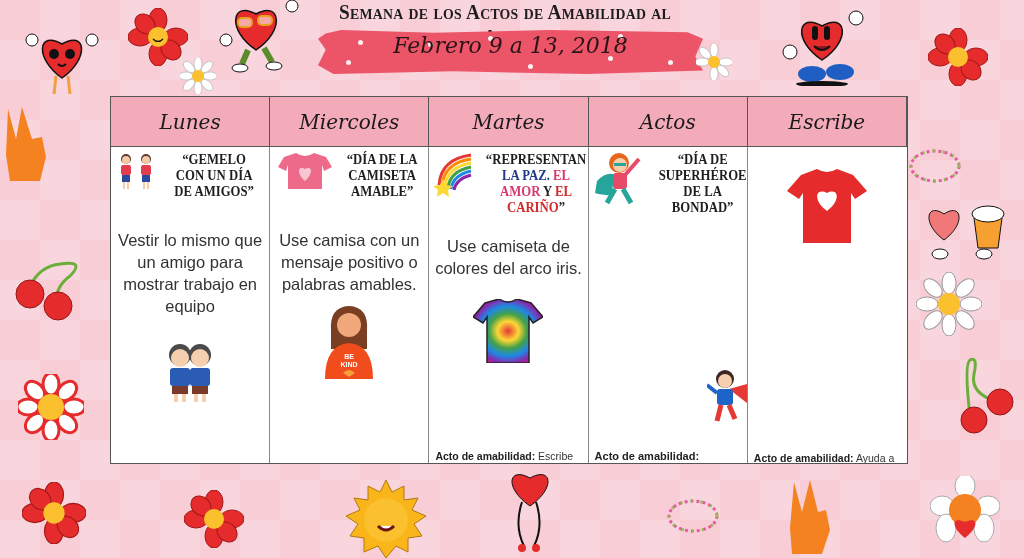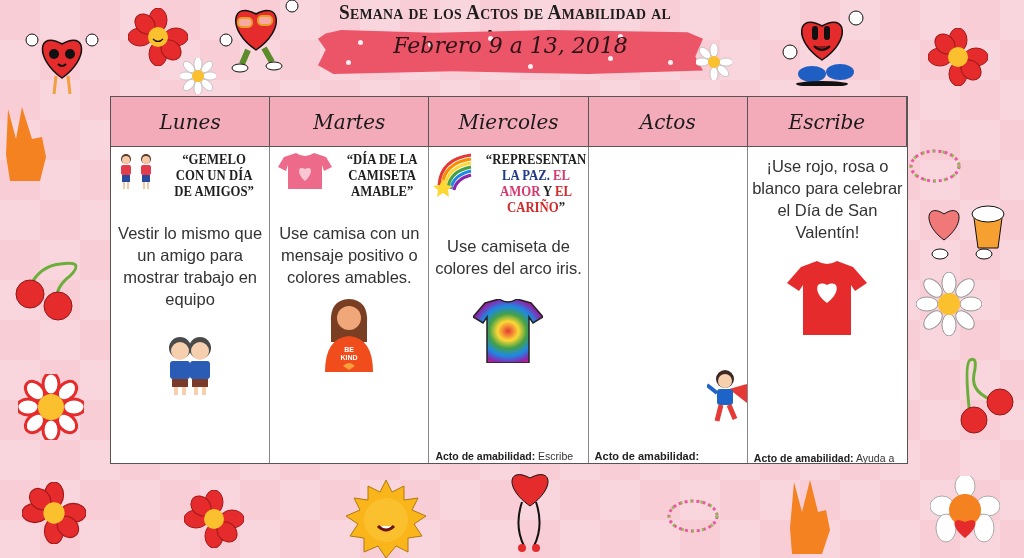--- a/index.html
+++ b/index.html
@@ -48,21 +48,21 @@
   }
   .day-cell.last { border-right: none; }
   .theme {
     font-family: "Liberation Serif", serif; font-weight: bold; text-transform: uppercase;
     font-size: 15px; line-height: 16px; color: #1e1e1e; text-align: center;
     transform: scaleX(0.85);
   }
   .theme-wrap { display: flex; align-items: flex-start; gap: 4px; min-height: 60px; }
   .theme-icon { flex: 0 0 auto; }
   .desc {
-    font-size: 16.5px; line-height: 22px; color: #333; text-align: center; margin-top: 11px;
+    font-size: 16.5px; line-height: 22px; color: #333; text-align: center; margin-top: 18px;
   }
   .pic { display: flex; justify-content: center; margin-top: 6px; }
   .act { position: absolute; left: 6px; right: 6px; font-size: 10.5px; line-height: 14px; color: #333; }
   .act b { color: #222; }
   .deco { position: absolute; }
   .c-blue { color: #1f3a8a; }
   .c-pink { color: #d63a6d; }
   .c-red { color: #d12b2b; }
 </style>
 </head>
@@ -76,22 +76,22 @@
   <span class="dot" style="left:170px;top:6px"></span>
   <span class="dot" style="left:210px;top:34px"></span>
   <span class="dot" style="left:300px;top:4px"></span>
   <span class="dot" style="left:290px;top:26px"></span>
   <span class="dot" style="left:350px;top:30px"></span>
 </div>
 <div class="date">Febrero 9 a 13, 2018</div>
 
 <div class="schedule">
   <div class="day-header">Lunes</div>
+  <div class="day-header">Miercoles</div>
   <div class="day-header">Martes</div>
-  <div class="day-header">Miercoles</div>
   <div class="day-header">Actos</div>
   <div class="day-header">Escribe</div>
 
   <div class="day-cell">
     <div class="theme-wrap">
       <span class="theme-icon">
         <svg width="44" height="40" viewBox="0 0 44 40">
           <circle cx="11" cy="8" r="5" fill="#5a3a2a"></circle>
             <circle cx="11" cy="9" r="4" fill="#f6c9a6"></circle>
           <rect x="6" y="14" width="10" height="10" rx="2" fill="#e33c4c"></rect>
@@ -131,21 +131,21 @@
   <div class="day-cell">
     <div class="theme-wrap">
       <span class="theme-icon">
         <svg width="62" height="40" viewBox="0 0 62 40">
           <path d="M10 6 L22 2 Q31 8 40 2 L52 6 L58 16 L50 20 L48 14 L48 38 L14 38 L14 14 L12 20 L4 16 Z" fill="#ee6a8a"></path>
           <path d="M31 30 C22 22 24 14 31 18 C38 14 40 22 31 30 Z" fill="#f9c6d4"></path>
         </svg>
       </span>
       <div class="theme">“Día de la camiseta amable”</div>
     </div>
-    <div class="desc">Use camisa con un mensaje positivo o colores amables.</div>
+    <div class="desc">Use camisa con un mensaje positivo o palabras amables.</div>
     <div class="pic">
       <svg width="56" height="78" viewBox="0 0 56 78">
         <path d="M10 30 Q8 6 28 5 Q48 6 46 30 L46 48 L10 48 Z" fill="#7a3e22"></path>
         <circle cx="28" cy="24" r="12" fill="#f0a77a"></circle>
         <path d="M4 78 Q4 44 28 42 Q52 44 52 78 Z" fill="#f04c1c"></path>
         <text x="28" y="58" text-anchor="middle" font-size="7" fill="#fff" font-family="Liberation Sans, sans-serif" font-weight="bold">BE</text>
         <text x="28" y="66" text-anchor="middle" font-size="7" fill="#fff" font-family="Liberation Sans, sans-serif" font-weight="bold">KIND</text>
         <path d="M22 72 Q28 66 34 72 L28 76 Z" fill="#f5a03a"></path>
       </svg>
     </div>
@@ -189,38 +189,51 @@
         <path d="M12 4 L26 0 Q35 6 44 0 L58 4 L70 18 L60 24 L56 18 L56 64 L14 64 L14 18 L10 24 L0 18 Z" fill="url(#td)" stroke="#222" stroke-width="1.5"></path>
       </svg>
     </div>
     <div class="act" style="top:302px">
       <b>Acto de amabilidad:</b>
       <span>Escribe una nota de corazón para un amigo, maestra o familiar. Los corazones estarán disponibles a la hora de comer.</span>
     </div>
   </div>
 
   <div class="day-cell">
+    <div class="theme-wrap">
+      <span class="theme-icon">
+        <svg width="54" height="56" viewBox="0 0 54 56">
+          <path d="M4 30 Q14 20 22 24 L18 44 Q8 44 2 42 Z" fill="#26a69a"></path>
+          <circle cx="26" cy="12" r="10" fill="#e8651c"></circle>
+            <circle cx="27" cy="14" r="7" fill="#f6cfae"></circle>
+          <rect x="21" y="12" width="12" height="3" fill="#26a69a"></rect>
+          <rect x="20" y="22" width="14" height="16" rx="3" fill="#e84a6a"></rect>
+          <path d="M32 24 L46 8" stroke="#e84a6a" stroke-width="4"></path>
+          <path d="M22 38 L14 52 M30 38 L38 52" stroke="#26a69a" stroke-width="5"></path>
+        </svg>
+      </span>
+      <div class="theme">“Día de superhéroe de la bondad”</div>
+    </div>
     <div class="act" style="top:302px; font-size:11px;">
       <b>Acto de amabilidad:</b><br>
       
     </div>
     <span class="deco" style="left:118px;top:222px">
       <svg width="46" height="54" viewBox="0 0 46 54">
         <path d="M22 20 L44 14 L40 34 Z" fill="#e53935"></path>
         <circle cx="18" cy="10" r="9" fill="#3e2723"></circle>
           <circle cx="18" cy="12" r="7" fill="#f6cfae"></circle>
         <rect x="10" y="20" width="16" height="16" rx="3" fill="#1e63c8"></rect>
         <path d="M10 24 L0 16" stroke="#1e63c8" stroke-width="4"></path>
         <path d="M14 36 L10 52 M22 36 L28 50" stroke="#e53935" stroke-width="5"></path>
       </svg>
     </span>
   </div>
 
   <div class="day-cell last">
-    <div class="desc" style="margin-top:4px">¡Use rojo, rosa o blanco para celebrar el Día de San Valentín!</div>
     <div class="pic" style="margin-top:18px">
       <svg width="80" height="74" viewBox="0 0 80 74">
         <path d="M14 6 L30 0 Q40 6 50 0 L66 6 L80 22 L68 30 L64 24 L64 74 L16 74 L16 24 L12 30 L0 22 Z" fill="#e52b2b"></path>
         <path d="M40 42 C26 32 28 18 40 24 C52 18 54 32 40 42 Z" fill="#fff"></path>
       </svg>
     </div>
     <div class="act" style="top:304px">
       <b>Acto de amabilidad:</b>
       <span>Ayuda a alguien en casa a hacer una quehacer o limpiar.</span>
     </div>

